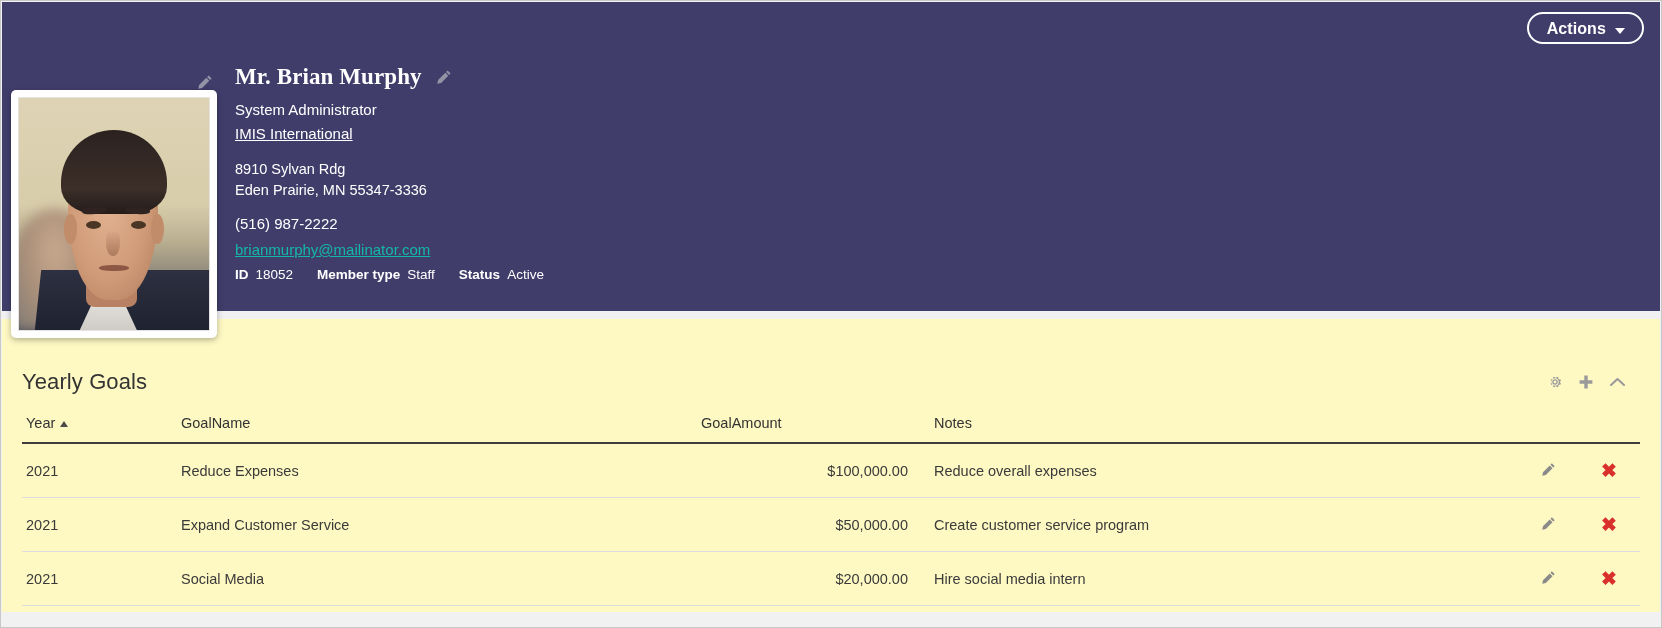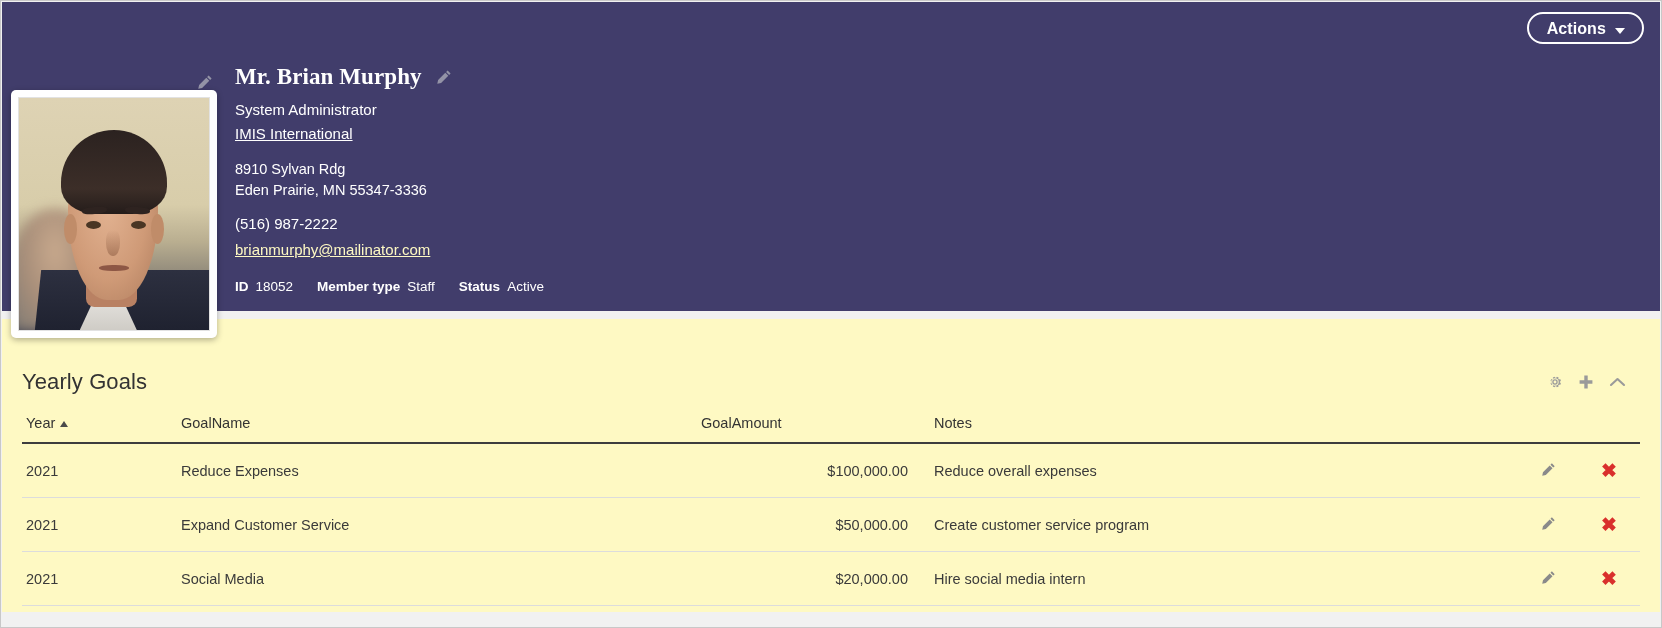--- a/index.html
+++ b/index.html
@@ -166,28 +166,28 @@
     line-height: 20.5px;
   }
   .phone {
     font-size: 15px;
     margin-top: 15px;
   }
   .email-link {
     font-size: 15px;
     margin-top: 9px;
     text-decoration: underline;
-    color: #fef9c3;
+    color: #14b8a6;
     display: inline-block;
     cursor: pointer;
   }
   .meta-row {
     display: flex;
     align-items: baseline;
-    margin-top: 20px;
+    margin-top: 8px;
     font-size: 13.5px;
     text-align: right;
   }
   .meta-key { font-weight: bold; }
   .meta-val { margin-left: 7px; }
   .meta-group { margin-right: 24px; display: inline-flex; align-items: baseline; }
   .meta-group:last-child { margin-right: 0; }
 
   
   .pencil-hdr {

